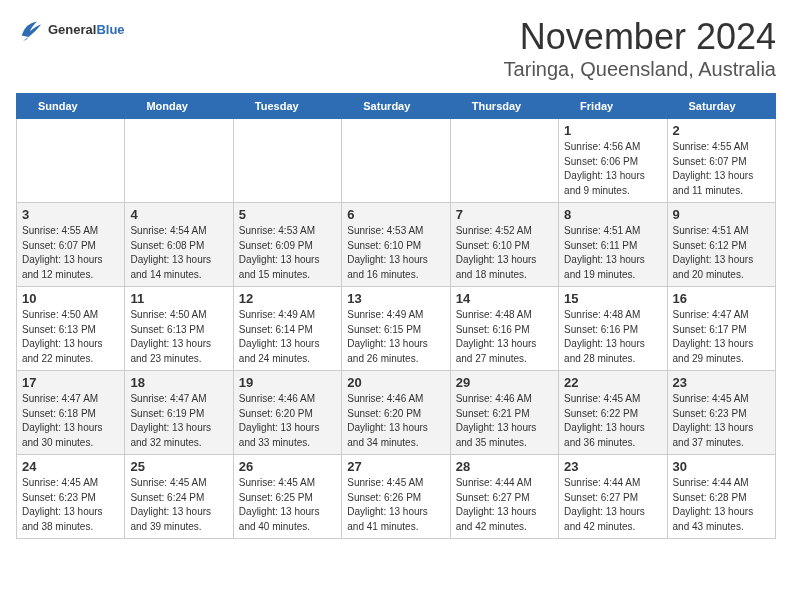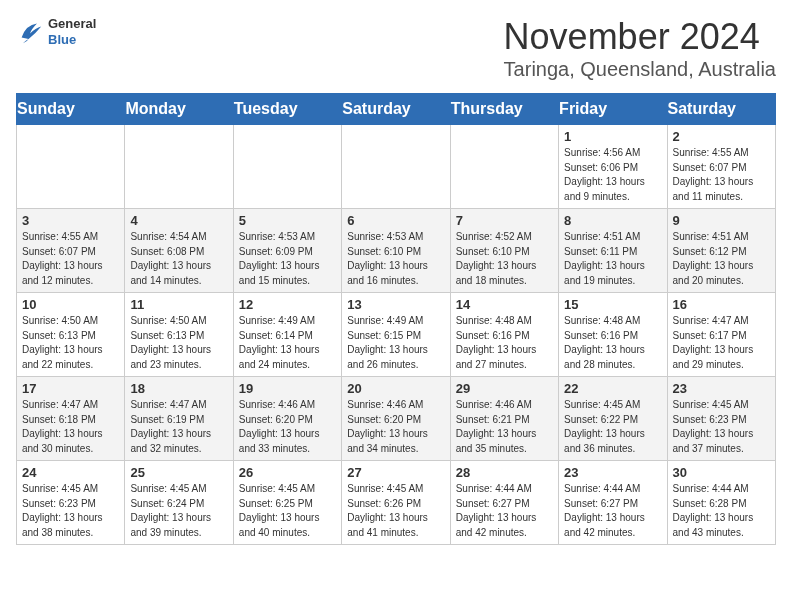--- a/index.html
+++ b/index.html
@@ -16,54 +16,54 @@
       align-items: flex-start;
       margin-bottom: 12px;
     }
     .logo {
       display: flex;
       align-items: center;
       gap: 4px;
     }
     .logo-text {
       display: flex;
-      flex-direction: column;
+      flex-direction: row;
       font-size: 13px;
       font-weight: bold;
       line-height: 1.2;
     }
     .logo-general { color: #333; }
     .logo-blue { color: #2e6db4; }
     .logo-bird {
       width: 28px;
       height: 28px;
     }
     .title-area {
-      text-align: left;
+      text-align: right;
     }
     .month-title {
       font-size: 36px;
       font-weight: normal;
       color: #333;
     }
     .location {
       font-size: 20px;
       color: #555;
     }
     table {
       width: 100%;
       border-collapse: collapse;
       table-layout: fixed;
     }
     th {
       background-color: #2e6db4;
       color: #fff;
       text-align: left;
-      padding: 6px 0;
-      font-size: 16px;
+      padding: 6px 21px;
+      font-size: 11px;
       font-weight: bold;
       border: 1px solid #2e6db4;
     }
     td {
       border: 1px solid #ccc;
       vertical-align: top;
       padding: 4px 5px;
       font-size: 10.5px;
       color: #333;
       height: 78px;

